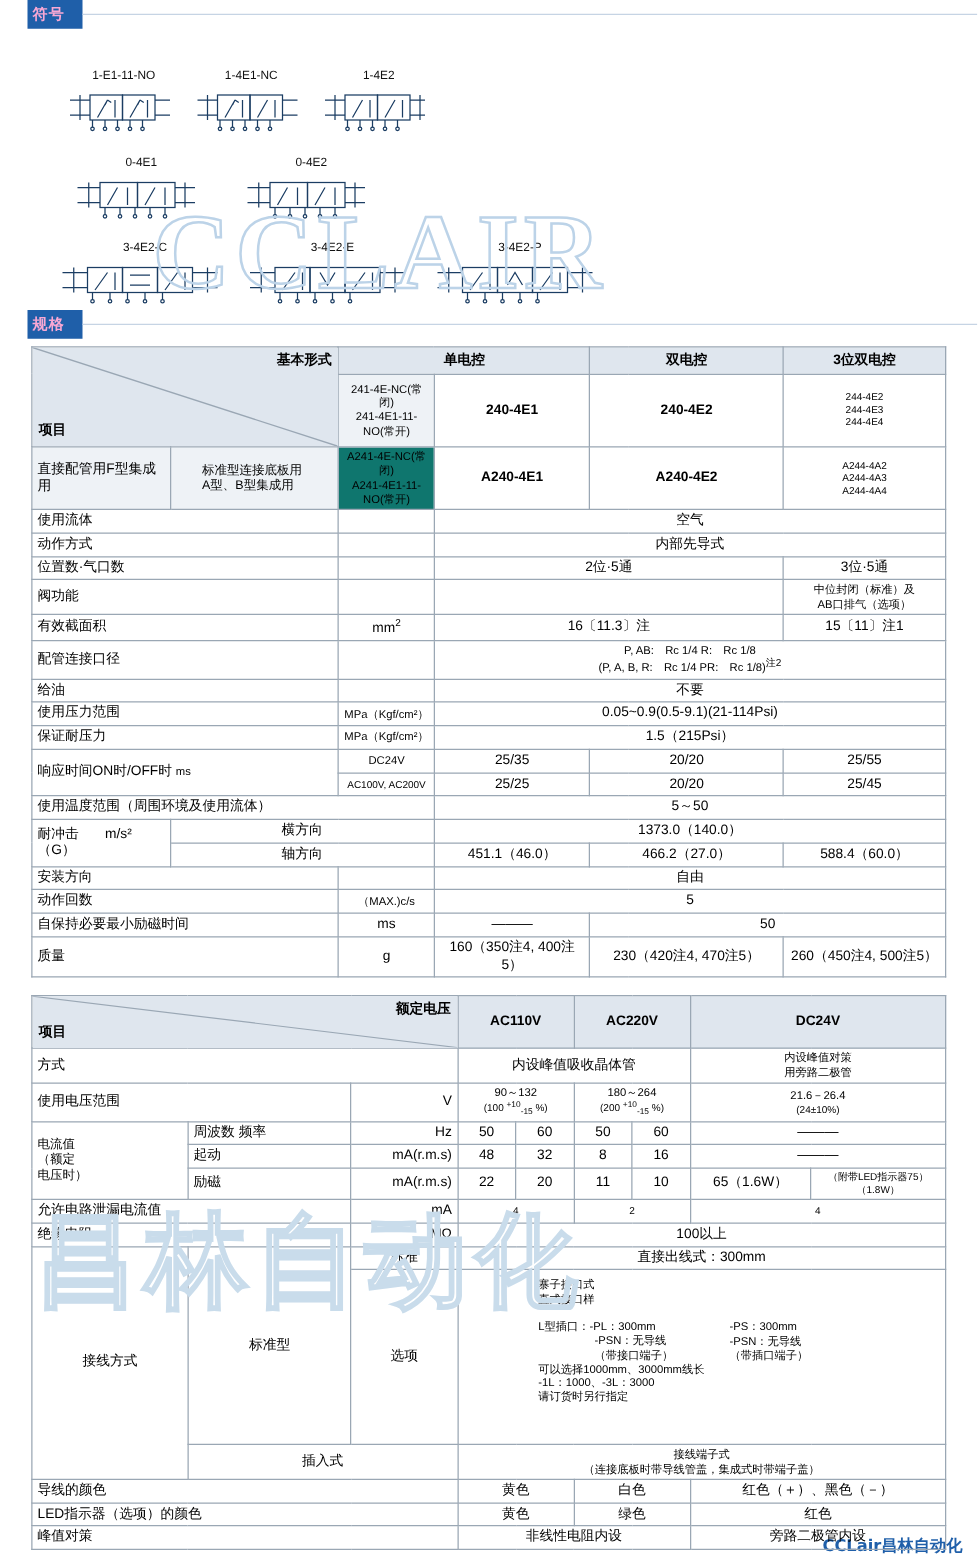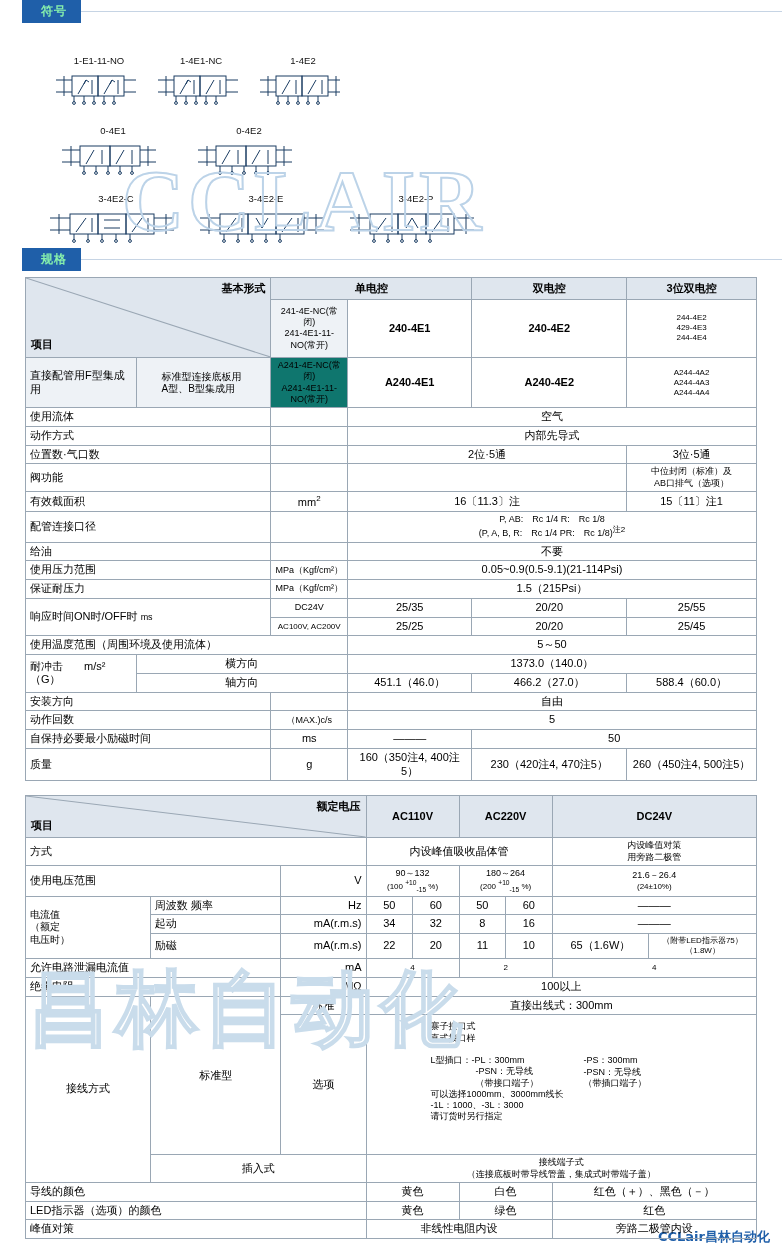--- a/index.html
+++ b/index.html
@@ -11,24 +11,24 @@
   #page {
     position: relative;
     width: 782px;
     height: 1252px;
     overflow: hidden;
     background: #fff;
   }
   .section-head {
     display: inline-block;
     background: #1f5fa9;
-    color: #86efac;
+    color: #f9a8d4;
     font-size: 12px;
     font-weight: bold;
-    padding: 3px 14px 3px 19px;
+    padding: 3px 14px 3px 4px;
     letter-spacing: 1px;
   }
   .head-row {
     display: flex;
     align-items: center;
     margin: 0 0 6px 22px;
   }
   .head-rule {
     flex: 1;
     height: 1px;
@@ -358,21 +358,21 @@
     </tr>
     <tr>
       <td class="c small" style="background:#eef2f6;">
         <div>241-4E-NC(常闭)</div>
         <div>241-4E1-11-NO(常开)</div>
       </td>
       <td class="c bold">240-4E1</td>
       <td class="c bold" colspan="2">240-4E2</td>
       <td class="c xsmall">
         <div>244-4E2</div>
-        <div>429-4E3</div>
+        <div>244-4E3</div>
         <div>244-4E4</div>
       </td>
     </tr>
     <tr>
       <td class="lbl l" style="border-top:none;">直接配管用F型集成用</td>
       <td class="lbl l twoline" rowspan="1" style="font-size:10px;padding-left:25px;">标准型连接底板用<br>A型、B型集成用</td>
       <td class="c small" style="background:#0f766e;">
         <div>A241-4E-NC(常闭)</div>
         <div>A241-4E1-11-NO(常开)</div>
       </td>
@@ -551,21 +551,21 @@
       <td class="r">Hz</td>
       <td class="c">50</td>
       <td class="c">60</td>
       <td class="c">50</td>
       <td class="c">60</td>
       <td class="c" colspan="2">———</td>
     </tr>
     <tr>
       <td class="l">起动</td>
       <td class="r">mA(r.m.s)</td>
-      <td class="c">34</td>
+      <td class="c">48</td>
       <td class="c">32</td>
       <td class="c">8</td>
       <td class="c">16</td>
       <td class="c" colspan="2">———</td>
     </tr>
     <tr>
       <td class="l">励磁</td>
       <td class="r">mA(r.m.s)</td>
       <td class="c">22</td>
       <td class="c">20</td>

